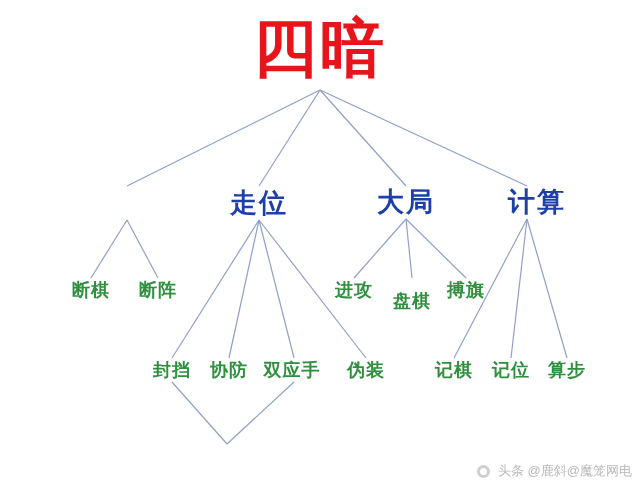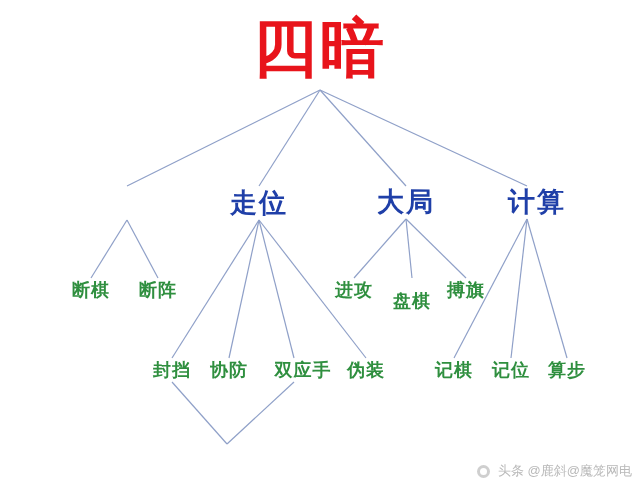--- a/index.html
+++ b/index.html
@@ -118,21 +118,21 @@
   <div class="node lv-1" style="left:527px; top:202px;margin-left:10px;">计算</div>
 
   <div class="node lv-2" style="left:91px; top:290px;">断棋</div>
   <div class="node lv-2" style="left:158px; top:290px;">断阵</div>
   <div class="node lv-2" style="left:354px; top:290px;">进攻</div>
   <div class="node lv-2" style="left:412px; top:289px;margin-top:12px;">盘棋</div>
   <div class="node lv-2" style="left:466px; top:290px;">搏旗</div>
 
   <div class="node lv-2" style="left:172px; top:370px;">封挡</div>
   <div class="node lv-2" style="left:229px; top:370px;">协防</div>
-  <div class="node lv-2" style="left:303px; top:370px;">双应手</div>
+  <div class="node lv-2" style="left:292px; top:370px;">双应手</div>
   <div class="node lv-2" style="left:366px; top:370px;">伪装</div>
   <div class="node lv-2" style="left:454px; top:370px;">记棋</div>
   <div class="node lv-2" style="left:511px; top:370px;">记位</div>
   <div class="node lv-2" style="left:567px; top:370px;">算步</div>
 
 
   <div id="watermark">
     <span class="wm-logo"></span>
     <span>头条 @鹿斜@魔笼网电</span>
   </div>

